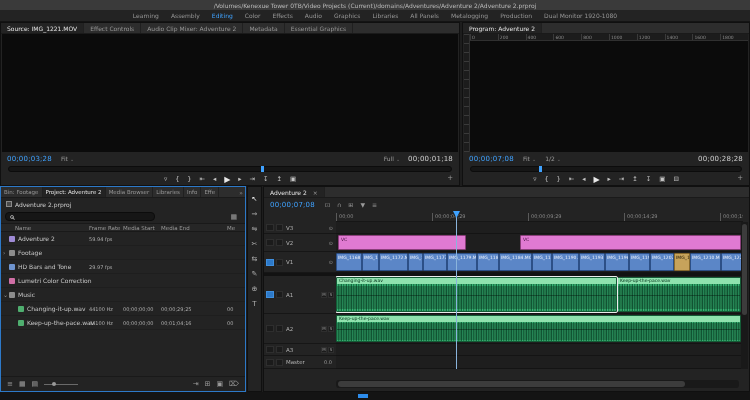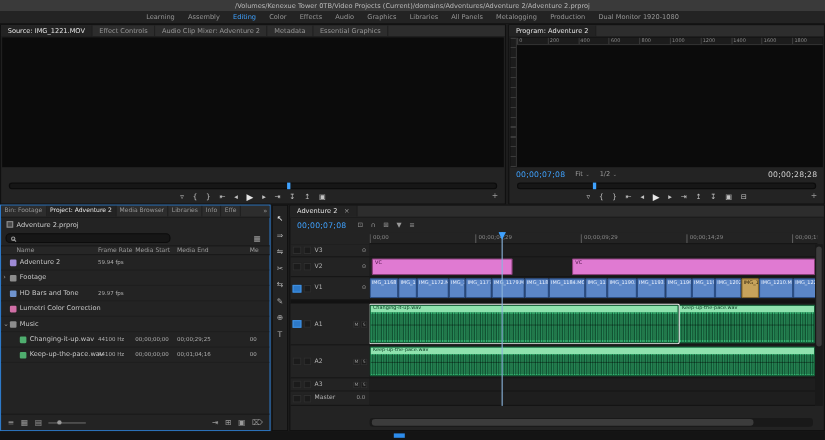--- a/index.html
+++ b/index.html
@@ -130,20 +130,33 @@
 
   <div id="source-panel" class="panel">
     <div class="tabbar" id="source-tabs">
         <span class="tab active">Source: IMG_1221.MOV</span>
         <span class="tab">Effect Controls</span>
         <span class="tab">Audio Clip Mixer: Adventure 2</span>
         <span class="tab">Metadata</span>
         <span class="tab">Essential Graphics</span>
       </div>
     <div class="viewer"></div>
+    <div class="tcrow">
+      <span class="tc-blue">00;00;03;28</span>
+      <span class="dd">
+          <span>Fit</span>
+          <span class="caret">⌄</span>
+        </span>
+      <span class="spacer"></span>
+      <span class="dd">
+          <span>Full</span>
+          <span class="caret">⌄</span>
+        </span>
+      <span class="tc-white" style="margin-left:8px">00;00;01;18</span>
+    </div>
     <div class="scrub">
         <div class="ph" id="src-ph" style="left: 57%;"></div>
       </div>
     <div class="transport" id="source-transport">
         <span class="tr">▿</span>
         <span class="tr">{</span>
         <span class="tr">}</span>
         <span class="tr">⇤</span>
         <span class="tr">◂</span>
         <span class="tr play">▶</span>

